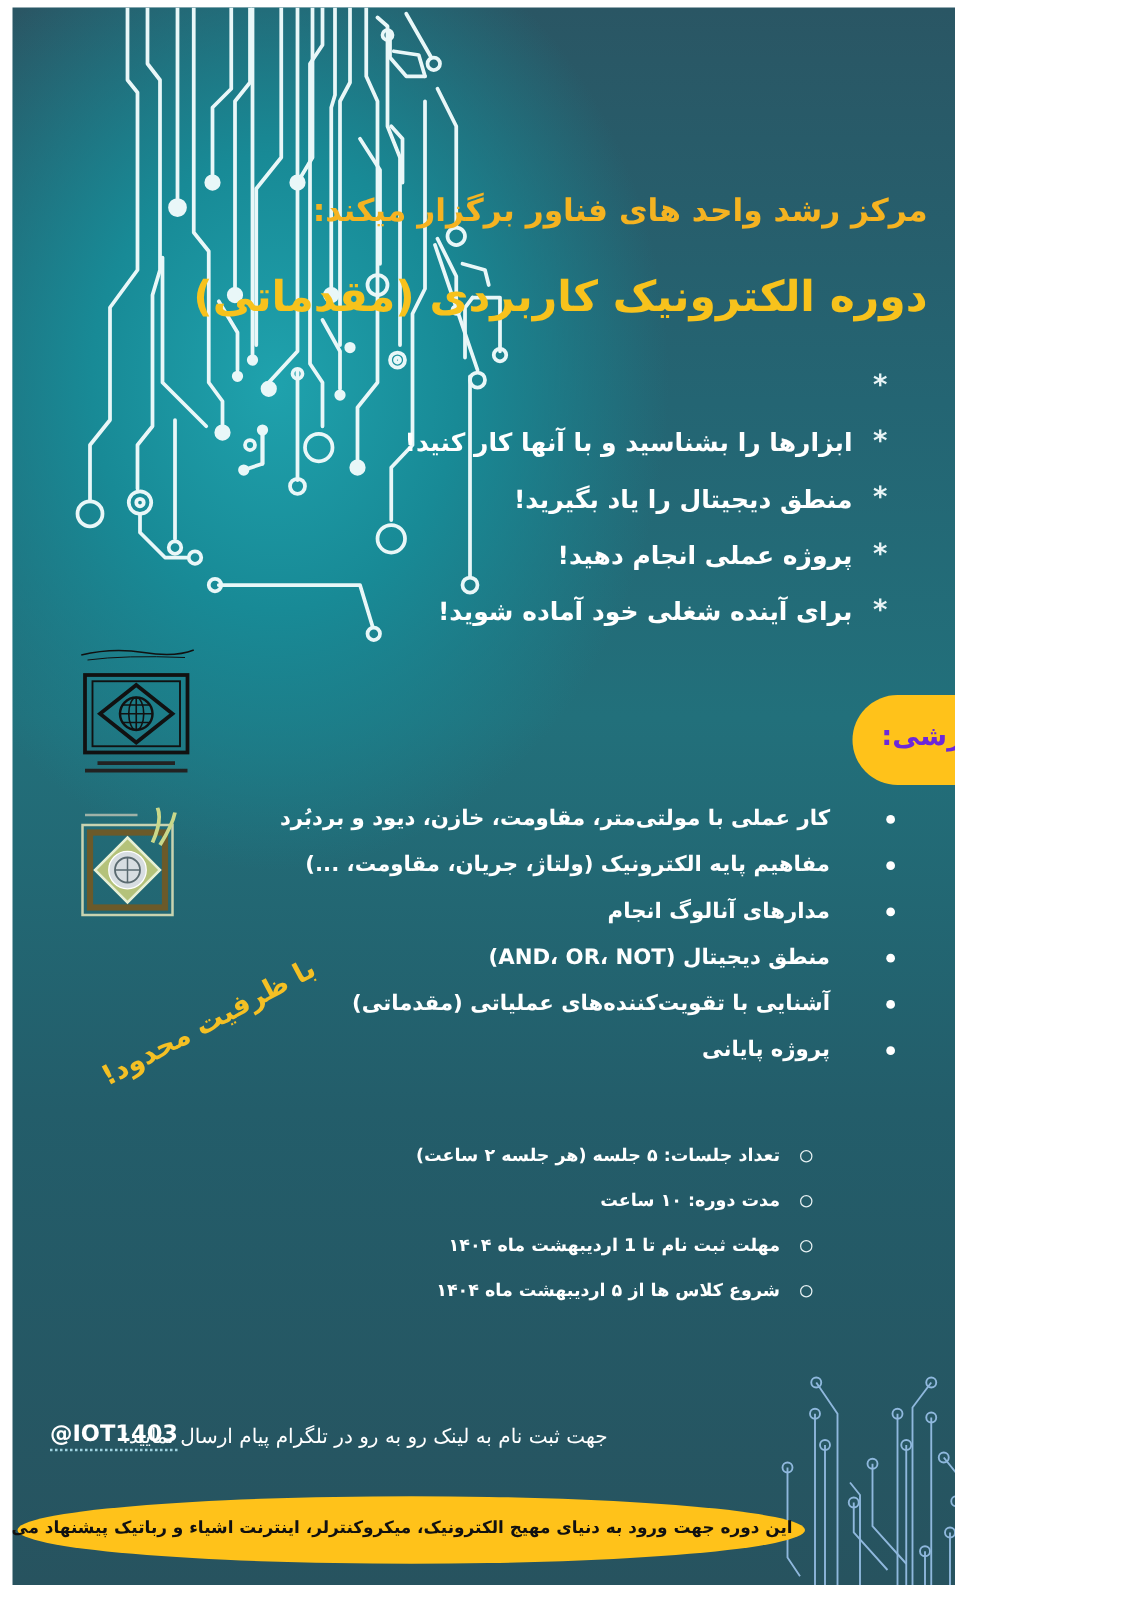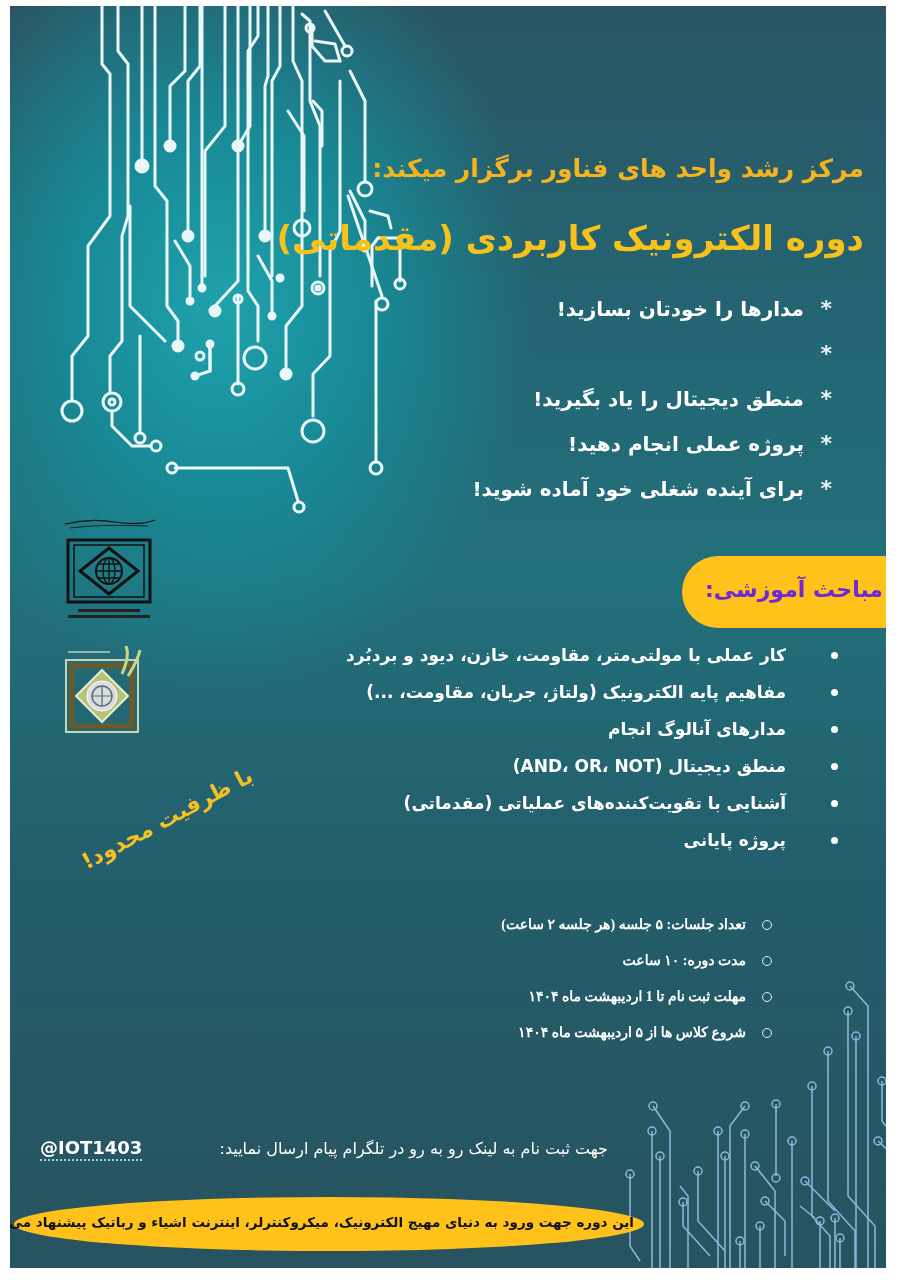--- a/index.html
+++ b/index.html
@@ -1,35 +1,35 @@
 <!DOCTYPE html>
 <html><head>
 <meta charset="utf-8">
 <style>
   html,body{margin:0;padding:0;background:#fff;}
   body{width:905px;height:1280px;position:relative;overflow:hidden;font-family:"DejaVu Sans",sans-serif;}
-  .poster{position:absolute;left:10px;top:6px;width:876px;height:1262px;overflow:hidden;
+  .poster{position:absolute;left:10px;top:6px;width:754px;height:1262px;overflow:hidden;
     background:
       radial-gradient(ellipse 420px 520px at 210px 300px, #1fa2ad 0%, #188a96 35%, rgba(30,100,112,0) 75%),
       linear-gradient(180deg,#2a5664 0%,#246573 25%,#22707b 45%,#235d6a 70%,#27535f 100%);}
   .circuit-tl{position:absolute;left:0;top:0;width:420px;height:540px;}
   .circuit-br{position:absolute;left:610px;top:950px;width:285px;height:312px;}
   .rtl{direction:rtl;unicode-bidi:embed;}
   .header-line{position:absolute;right:22px;top:148px;color:#f5b321;font-weight:bold;font-size:25px;text-align:right;white-space:nowrap;}
   .course-title{position:absolute;right:22px;top:212px;color:#f7c21c;font-weight:bold;font-size:34px;text-align:center;white-space:nowrap;}
   .perks{position:absolute;right:82px;top:288px;list-style:none;margin:0;padding:0;}
   .perks li{color:#fff;font-weight:bold;font-size:20px;height:45px;line-height:30px;text-align:right;white-space:nowrap;position:relative;}
   .perks .star{position:absolute;right:-28px;top:0;color:#e8f4f6;font-size:22px;}
   .pill-topics{position:absolute;left:672px;top:550px;width:245px;height:72px;background:#ffc21a;border-radius:36px;}
   .pill-topics span{position:absolute;right:44px;top:21px;color:#6d28d9;font-weight:bold;font-size:22px;white-space:nowrap;}
   .topics{position:absolute;right:100px;top:636px;list-style:none;margin:0;padding:0;}
   .topics li{color:#fff;font-weight:bold;font-size:17px;height:37px;line-height:26px;text-align:right;white-space:nowrap;position:relative;}
   .topics .dot{position:absolute;right:-52px;top:10px;width:7px;height:7px;border-radius:50%;background:#fff;}
   .details{position:absolute;right:140px;top:908px;list-style:none;margin:0;padding:0;}
-  .details li{color:#fff;font-weight:bold;font-size:14px;height:36px;line-height:22px;text-align:right;white-space:nowrap;position:relative;font-family:Liberation Serif, serif;}
+  .details li{color:#fff;font-weight:bold;font-size:14px;height:36px;line-height:22px;text-align:right;white-space:nowrap;position:relative;}
   .details .ring{position:absolute;right:-26px;top:6px;width:8px;height:8px;border-radius:50%;border:1.3px solid #e6f0f2;}
   .register{position:absolute;right:278px;top:1133px;color:#fff;font-weight:normal;font-size:16px;white-space:nowrap;}
   .handle{position:absolute;left:30px;top:1131px;color:#fff;font-weight:bold;font-size:18px;font-family:"DejaVu Sans",sans-serif;border-bottom:2px dotted #9fd2e0;line-height:22px;}
   .pill-footer{position:absolute;left:4px;top:1191px;width:630px;height:54px;background:#ffc21a;border-radius:50%/50%;}
   .pill-footer span{position:absolute;left:14px;right:10px;top:17px;color:#111;font-weight:bold;font-size:13.5px;text-align:center;white-space:nowrap;}
   .limited{position:absolute;left:62px;top:800px;transform:rotate(-28deg);transform-origin:center;color:#f5c024;font-weight:bold;font-size:22px;white-space:nowrap;}
   .logo1{position:absolute;left:50px;top:510px;width:100px;height:110px;}
   .logo2{position:absolute;left:52px;top:640px;width:88px;height:90px;}
 </style>
 </head>
@@ -174,22 +174,22 @@
         <circle cx="140" cy="270" r="4"></circle>
       <path d="M120 285 V312"></path>
         <circle cx="120" cy="285" r="4"></circle>
     </g>
   </svg>
 
   <div class="header-line rtl">مرکز رشد واحد های فناور برگزار میکند:</div>
   <div class="course-title rtl">دوره الکترونیک کاربردی (مقدماتی)</div>
 
   <ul class="perks rtl">
-    <li><span class="star">*</span><span>مدارها را خودتان بسازید!</span></li>
     <li><span class="star">*</span></li>
+    <li><span class="star">*</span><span>ابزارها را بشناسید و با آنها کار کنید!</span></li>
     <li><span class="star">*</span><span>منطق دیجیتال را یاد بگیرید!</span></li>
     <li><span class="star">*</span><span>پروژه عملی انجام دهید!</span></li>
     <li><span class="star">*</span><span>برای آینده شغلی خود آماده شوید!</span></li>
   </ul>
 
   <svg class="logo1" viewBox="0 0 100 110">
     <path d="M5 8 Q30 2 55 6 T95 4" stroke="#111" stroke-width="1.2" fill="none"></path>
     <path d="M10 12 Q40 8 88 10" stroke="#111" stroke-width="0.8" fill="none"></path>
     <rect x="8" y="24" width="82" height="62" fill="none" stroke="#111" stroke-width="3"></rect>
     <rect x="14" y="29" width="70" height="52" fill="none" stroke="#111" stroke-width="1.5"></rect>

